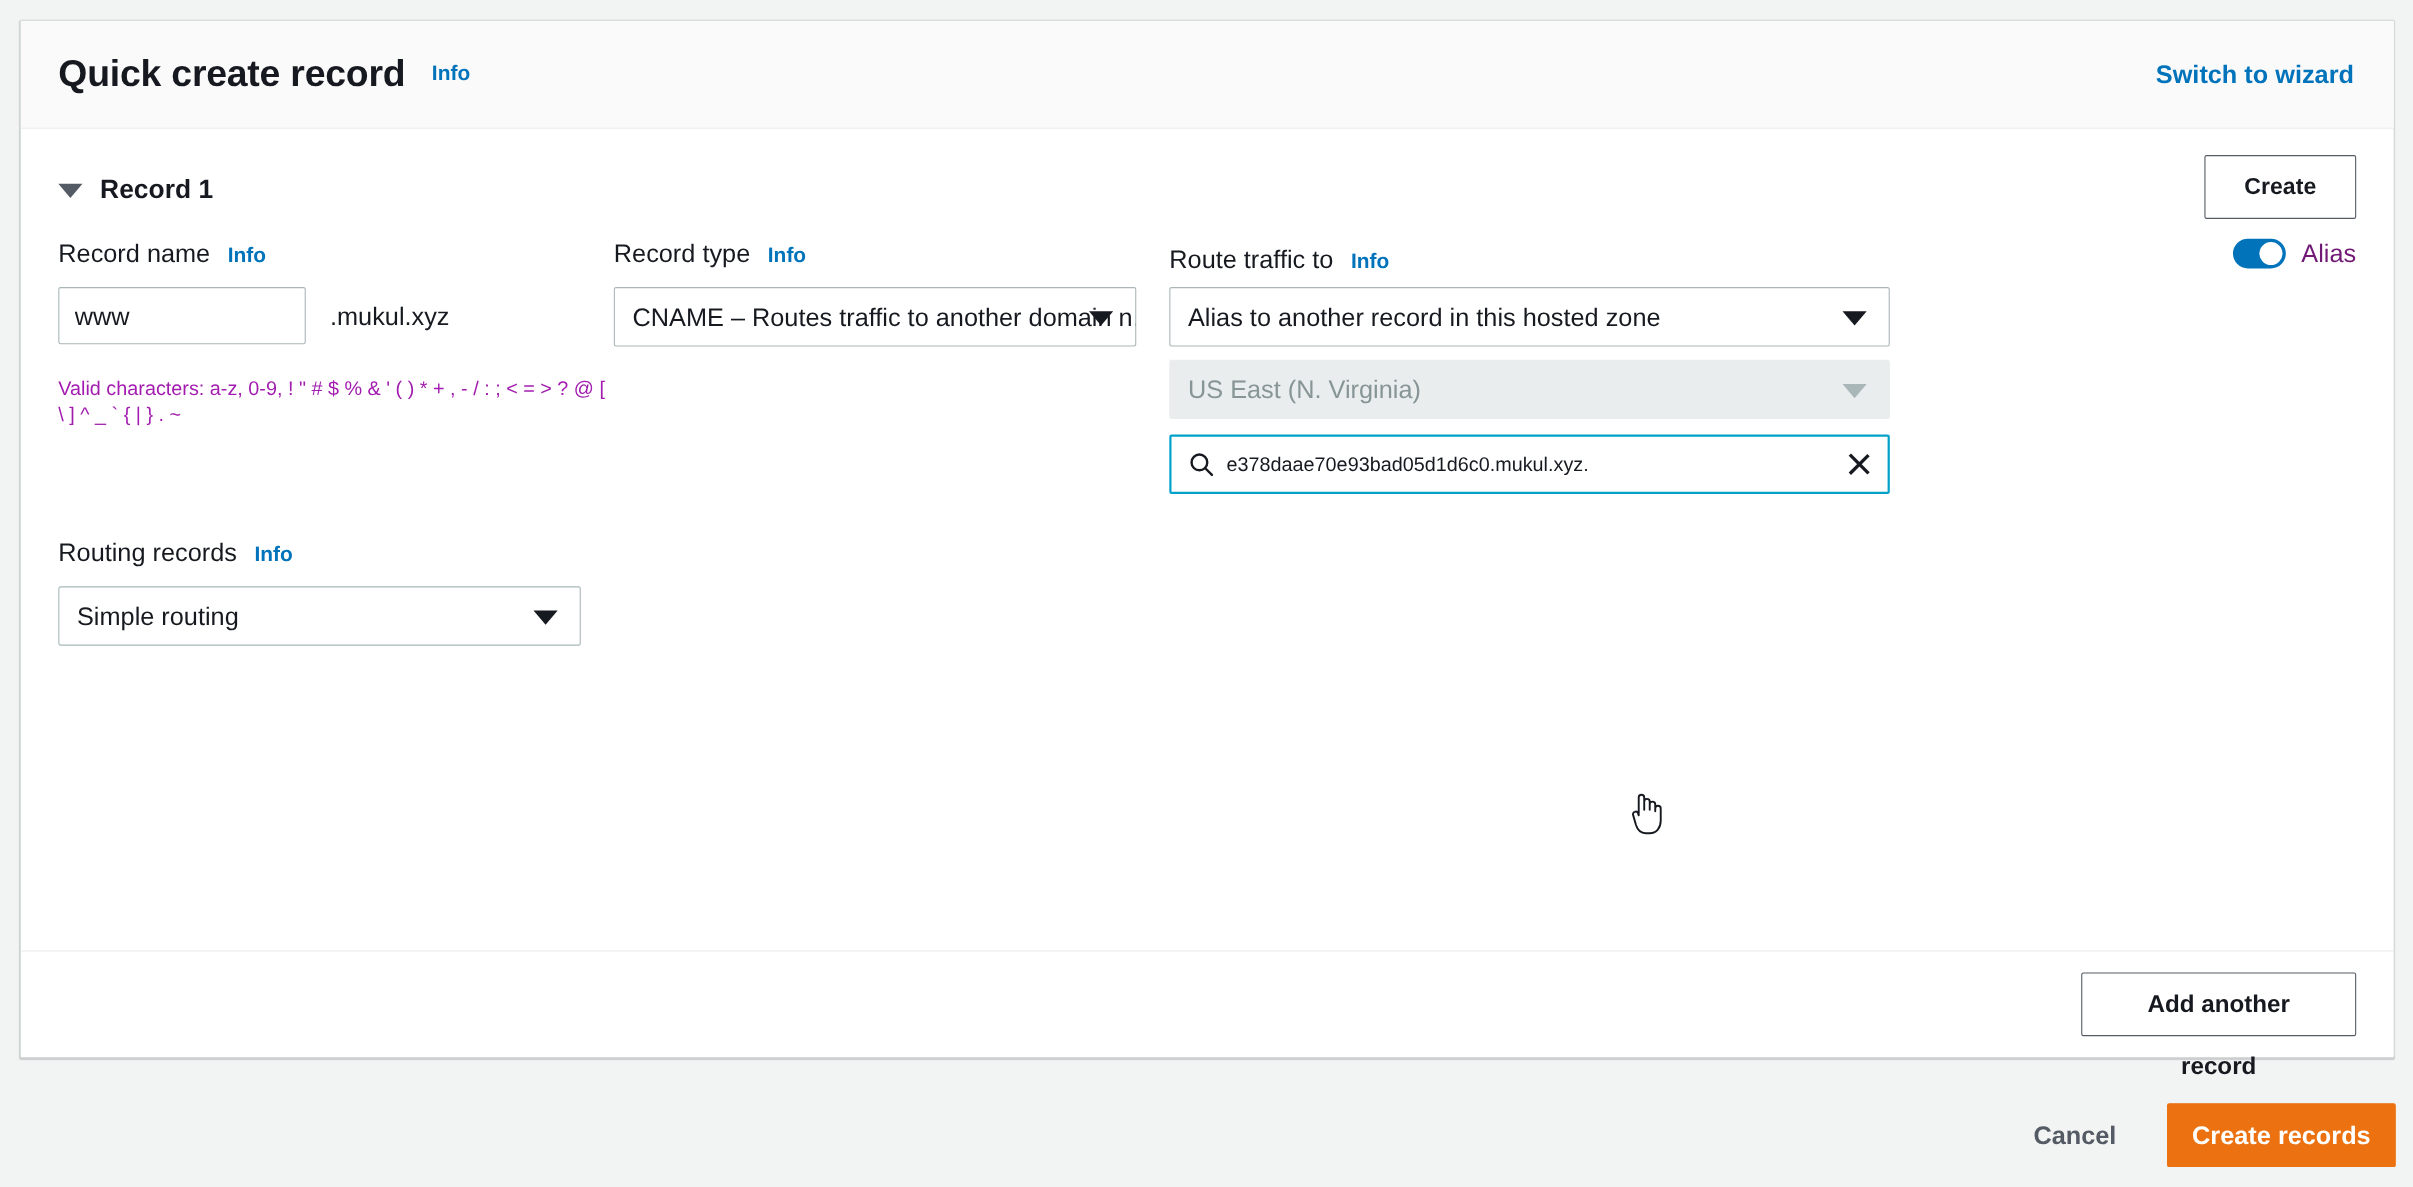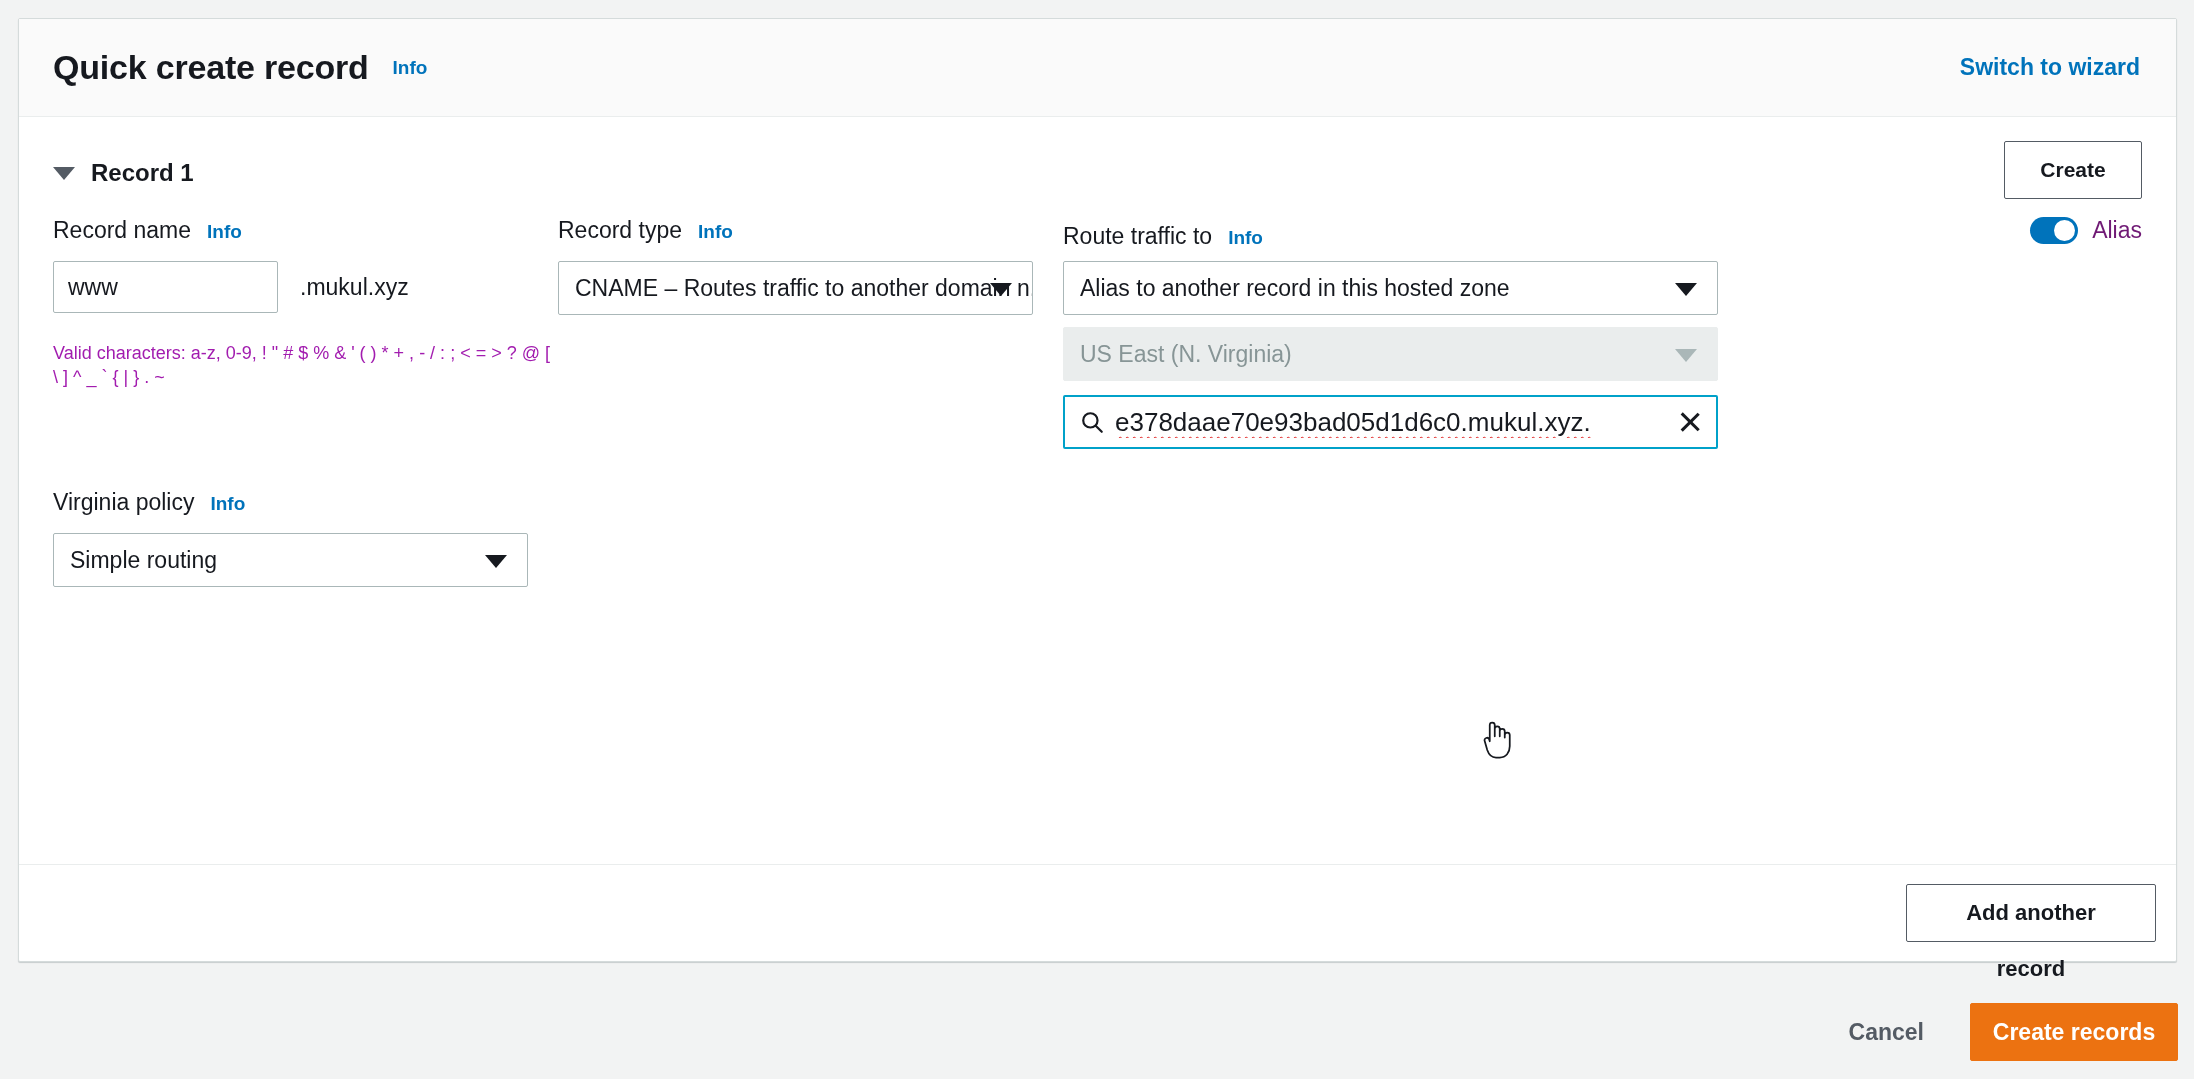--- a/index.html
+++ b/index.html
@@ -209,21 +209,21 @@
     border: 2px solid #00a1c9;
     border-radius: 2px;
     background: #fff;
     display: flex; align-items: center;
     padding: 0 12px 0 14px;
     gap: 10px;
   }
   .search-icon { flex: none; width: 26px; height: 26px; }
   .search-val {
     flex: 1;
-    font-size: 26px;
+    font-size: 18px;
     color: #16191f;
     white-space: nowrap;
     overflow: hidden;
     text-decoration: underline wavy #e02020;
     text-underline-offset: 5px;
     text-decoration-thickness: 1px;
   }
   .clear-x {
     flex: none;
     width: 28px; height: 28px;
@@ -255,21 +255,21 @@
   
   .card-divider {
     position: absolute;
     left: 0; right: 0; top: 845px;
     border-top: 1px solid #eaeded;
   }
   .card-footer {
     position: absolute;
     left: 0; right: 0; top: 846px; bottom: 0;
     display: flex; align-items: center; justify-content: flex-end;
-    padding-right: 20px;
+    padding-right: 34px;
   }
   .add-record-btn { width: 250px; height: 58px; line-height: 56px; font-size: 22px; }
 
   
   .page-actions {
     position: absolute;
     left: 0; right: 0; top: 985px;
     height: 94px;
     display: flex; align-items: center; justify-content: flex-end;
     gap: 42px;
@@ -387,21 +387,21 @@
             <span class="search-val">e378daae70e93bad05d1d6c0.mukul.xyz.</span>
             <span class="clear-x"></span>
           </div>
         </div>
       </div>
 
       <div class="fields-2">
 
         <div class="col-policy">
           <div class="field-label-row">
-            <span class="field-label">Virginia policy</span>
+            <span class="field-label">Routing records</span>
             <span class="info-link lbl-info">Info</span>
           </div>
           <div class="input-row">
             <div class="select sel-policy">
               <span>Simple routing</span>
               <span class="arrow"></span>
             </div>
           </div>
         </div>
 

